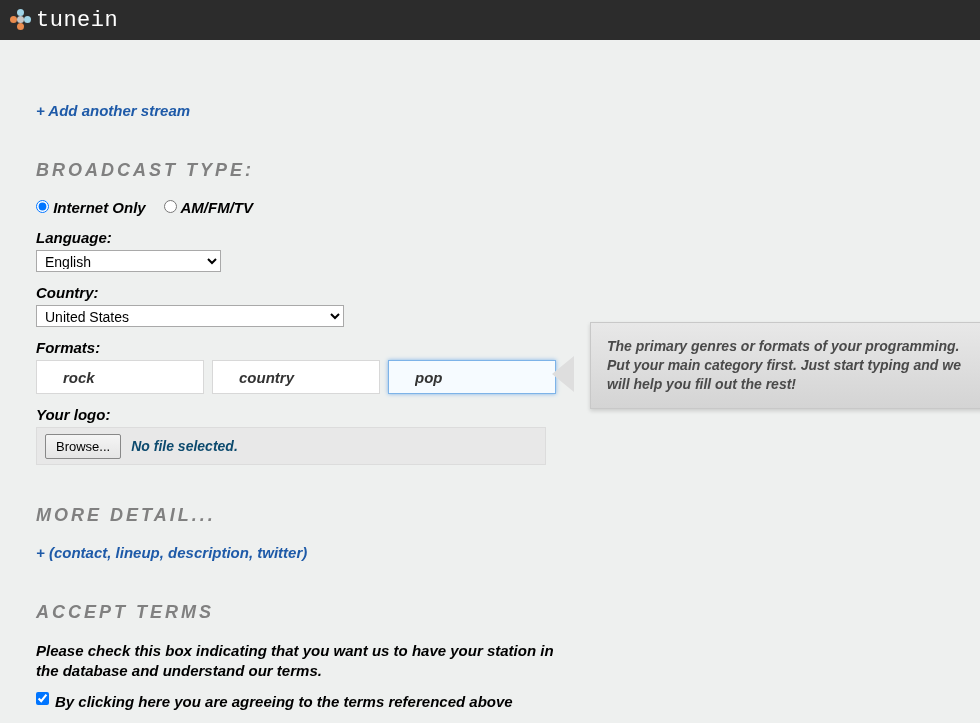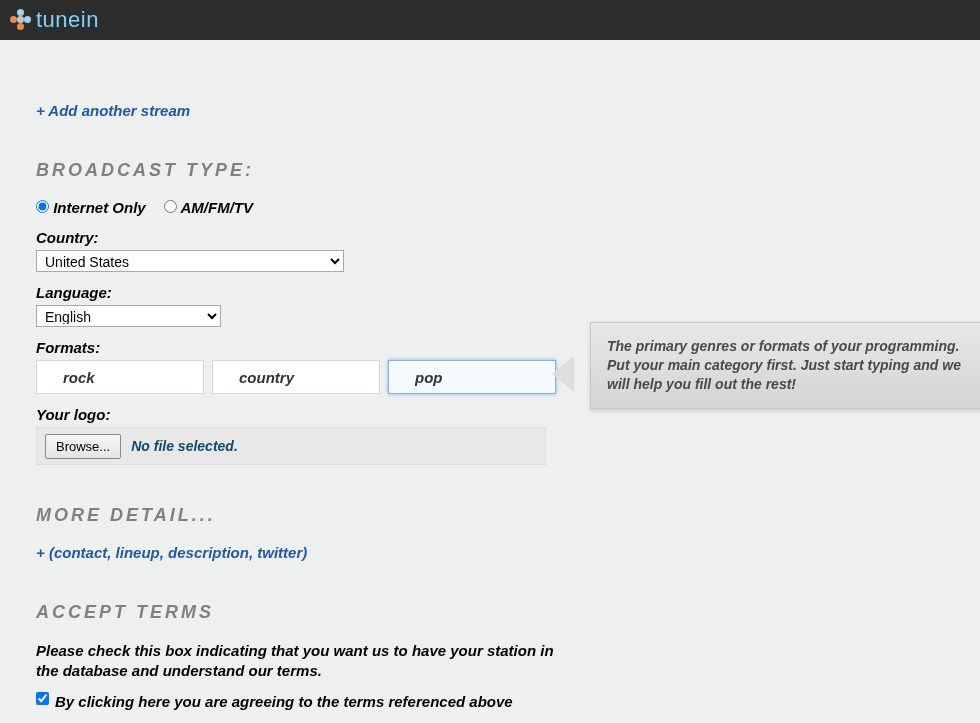--- a/index.html
+++ b/index.html
@@ -6,21 +6,21 @@
 body { font-family: Arial, Helvetica, sans-serif; background: #eef0ef; width: 980px; height: 723px; overflow: hidden; position: relative; }
 .topbar { height: 40px; background: #2c2c2c; display: flex; align-items: center; padding-left: 10px; position: relative; z-index: 10; }
 .logo { display: flex; align-items: center; }
 .logo-dots { width: 22px; height: 22px; position: relative; margin-right: 4px; }
 .logo-dots .d { position: absolute; width: 7px; height: 7px; border-radius: 50%; }
 .logo-dots .d1 { background: #9fd4e8; top: 0; left: 7px; }
 .logo-dots .d2 { background: #e98b4e; top: 7px; left: 0; }
 .logo-dots .d3 { background: #9fd4e8; top: 7px; left: 14px; }
 .logo-dots .d4 { background: #e98b4e; top: 14px; left: 7px; }
 .logo-dots .d5 { background: #c5c5c5; top: 7px; left: 7px; }
-.logo-text { color: #7dd3fc; font-size: 22px; font-weight: 400; letter-spacing: 0.5px; }
+.logo-text { color: #ffffff; font-size: 22px; font-weight: 400; letter-spacing: 0.5px; font-family: Liberation Mono, monospace; }
 .page { position: relative; }
 .form-hidden { position: absolute; top: -22px; left: 36px; z-index: 1; }
 .form-hidden .ghost-label { font-style: italic; font-weight: bold; color: #555; font-size: 15px; }
 .form-hidden .ghost-input { width: 505px; height: 34px; background: #fff; border: 1px solid #dcdcdc; margin-top: 4px; padding: 0 10px; line-height: 34px; font-style: italic; font-weight: bold; color: #999; font-size: 15px; }
 .content { padding: 14px 36px 0 36px; }
 .add-link { color: #1e5aa8; font-style: italic; font-weight: bold; font-size: 15px; cursor: pointer; }
 .section-title { color: #808080; font-style: italic; font-weight: bold; font-size: 18px; letter-spacing: 3px; margin-top: 40px; margin-bottom: 18px; }
 .radio-row { margin-bottom: 12px; }
 .radio-row label { font-style: italic; font-weight: bold; color: #000; font-size: 15px; margin-right: 14px; cursor: pointer; }
 .field-label { font-style: italic; font-weight: bold; color: #000; font-size: 15px; margin-bottom: 4px; display: block; }
@@ -70,30 +70,30 @@
         <input type="radio" name="btype" checked="" style="">
         <span>Internet Only</span>
       </label>
       <label>
         <input type="radio" name="btype" style="">
         <span>AM/FM/TV</span>
       </label>
     </div>
 
     <div class="field-block">
-      <span class="field-label">Country:</span>
-      <select class="sel-country">
-        <option>United States</option>
+      <span class="field-label">Language:</span>
+      <select class="sel-lang">
+        <option>English</option>
       </select>
     </div>
 
     <div class="field-block">
-      <span class="field-label">Language:</span>
-      <select class="sel-lang">
-        <option>English</option>
+      <span class="field-label">Country:</span>
+      <select class="sel-country">
+        <option>United States</option>
       </select>
     </div>
 
     <div class="field-block">
       <span class="field-label">Formats:</span>
       <div class="formats-row">
         <input class="format-input" value="rock" style="">
         <input class="format-input" value="country" style="">
         <input class="format-input active" value="pop" style="">
       </div>

